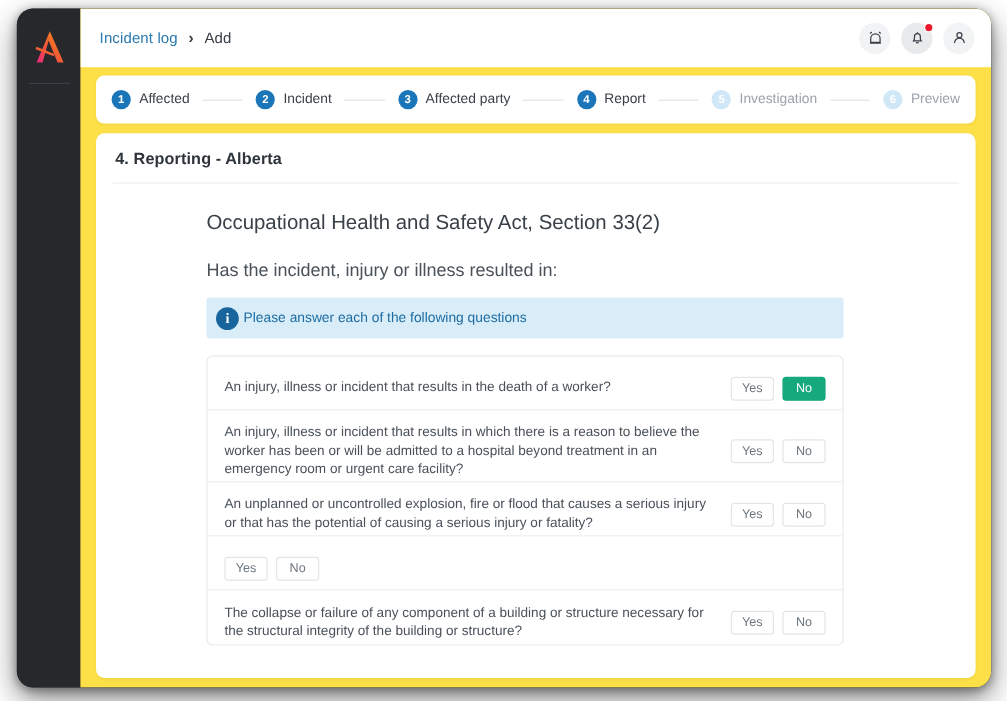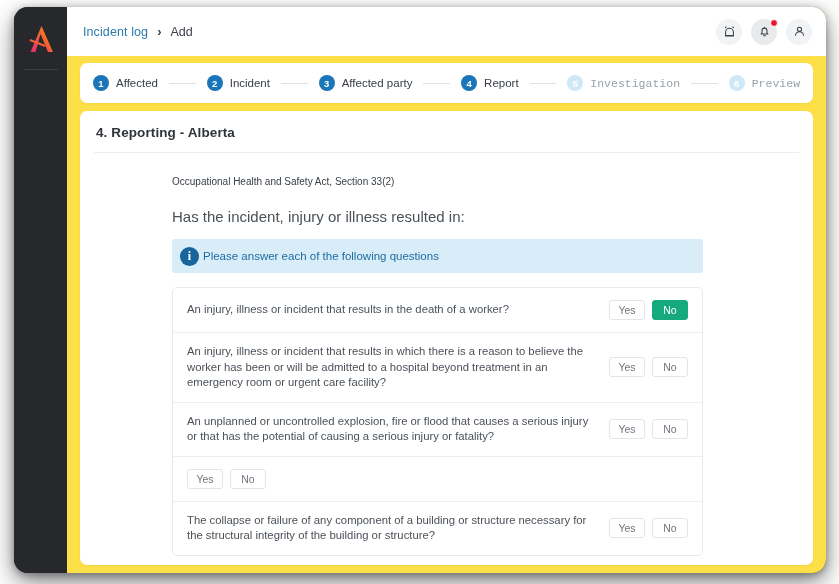--- a/index.html
+++ b/index.html
@@ -156,21 +156,21 @@
     align-items: center;
     justify-content: center;
     font-weight: 600;
   }
   .step.inactive .step-num { background: #cfe7f7; color: #ffffff; }
   .step-label {
     font-size: 11.5px;
     color: #3a4048;
     white-space: nowrap;
   }
-  .step.inactive .step-label { color: #9aa2ab; font-family: Liberation Mono, monospace; }
+  .step.inactive .step-label { color: #9aa2ab; }
   .step-connector {
     flex: 1 1 auto;
     height: 1px;
     background: #dfe3e8;
     margin: 0 11px;
     min-width: 24px;
   }
 
   
   #form-card {
@@ -192,21 +192,21 @@
   }
   #form-title-rule {
     height: 1px;
     background: #eceff1;
     margin: 0 14px;
   }
   #form-body {
     padding: 0 14px 0 14px;
   }
   #legal-ref {
-    font-size: 10px;
+    font-size: 17px;
     color: #3a4048;
     margin: 23px 0 0 78px;
   }
   #legal-question {
     font-size: 15px;
     color: #4a5159;
     margin: 21px 0 0 78px;
   }
 
   
@@ -247,21 +247,21 @@
     width: 531px;
     border: 1px solid #e7eaed;
     border-radius: 5px;
     box-sizing: border-box;
     overflow: hidden;
     background: #ffffff;
   }
   .q-row {
     display: flex;
     align-items: center;
-    padding: 11px 14px 11px 14px;
+    padding: 11px 14px 1px 14px;
     box-sizing: border-box;
     border-bottom: 1px solid #eceff1;
     min-height: 45px;
   }
   .q-row:last-child { border-bottom: none; }
   .q-text {
     flex: 1 1 auto;
     font-size: 11.3px;
     line-height: 15.5px;
     color: #4a5159;

